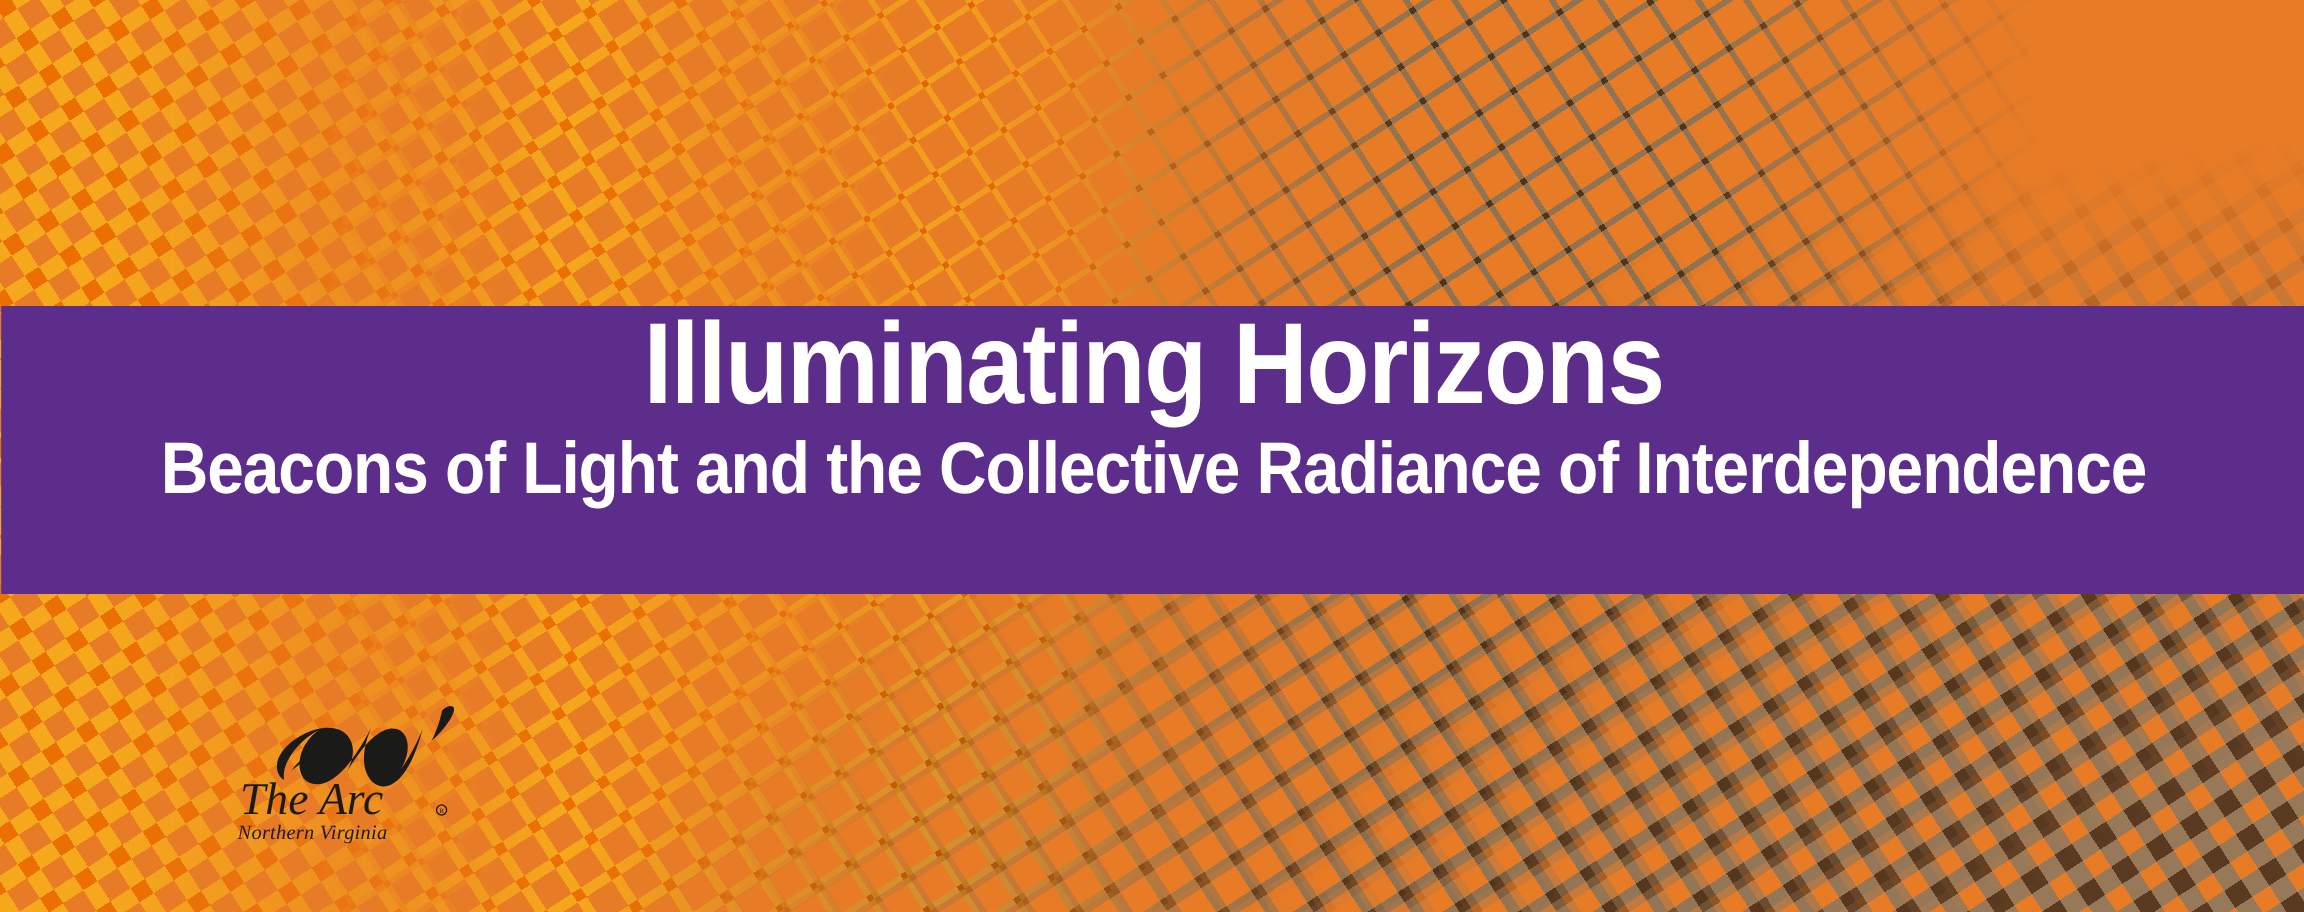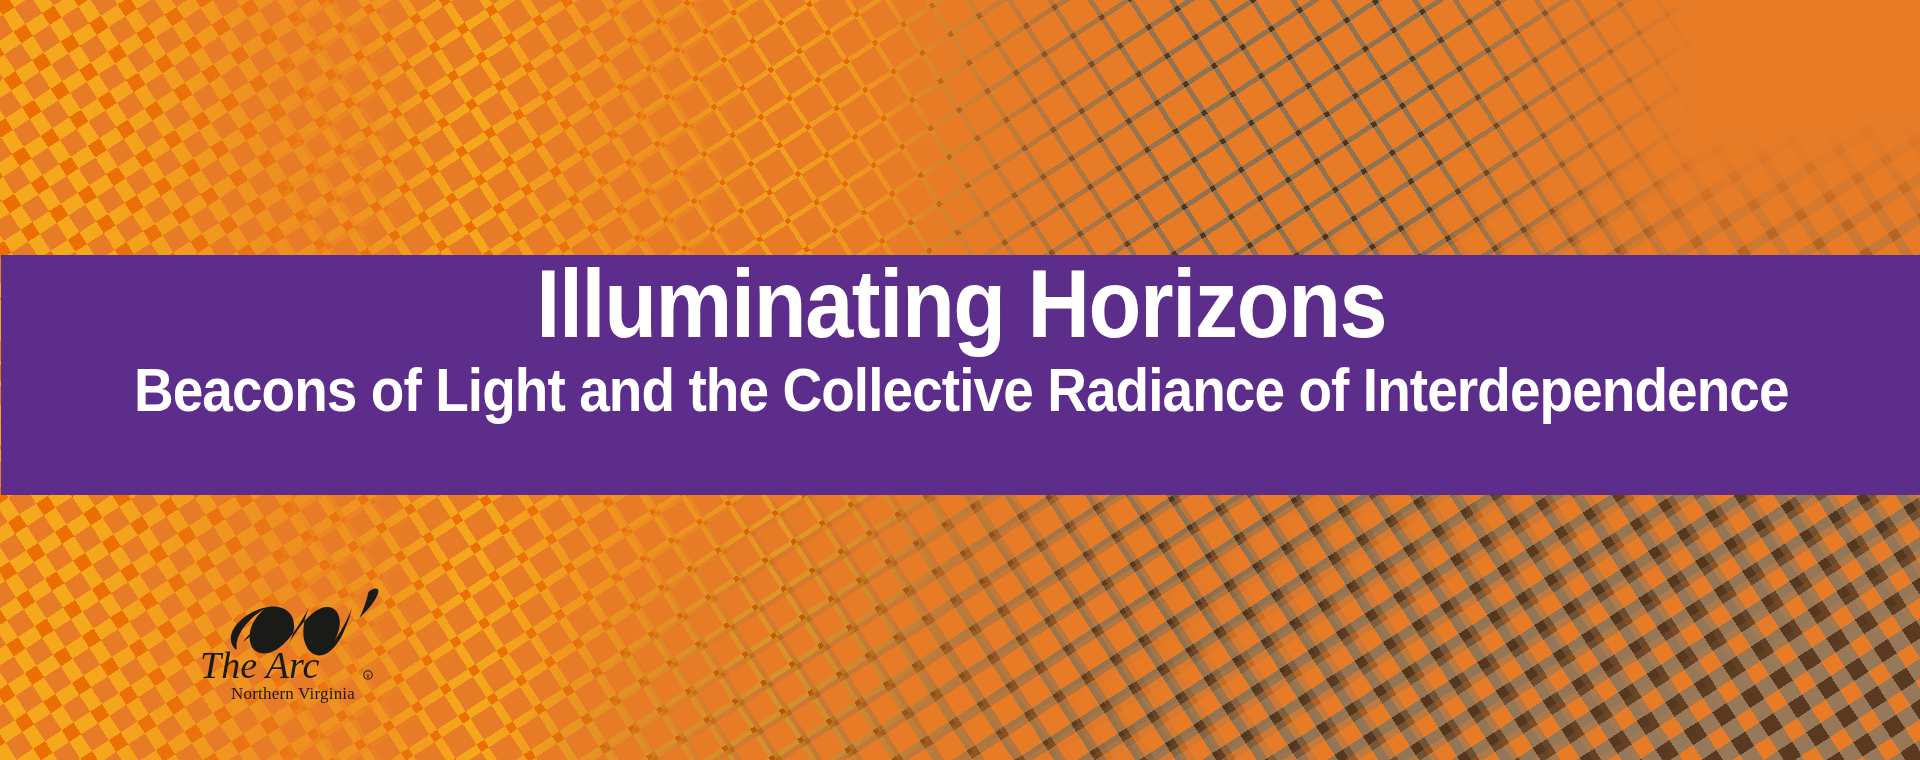--- a/index.html
+++ b/index.html
@@ -133,23 +133,24 @@
     left: 0;
     top: 62px;
     width: 190px;
     height: 42px;
   }
   #logo-chapter {
     position: absolute;
     left: 0;
     top: 100px;
     width: 190px;
-    text-align: center;
+    text-align: left;
     color: #1a1a18;
     font-family: "Liberation Serif", serif;
+    font-style: italic;
     font-size: 17px;
     letter-spacing: 0.2px;
     white-space: nowrap;
   }
 </style>
 </head>
 <body>
 
 <div id="banner">
 

